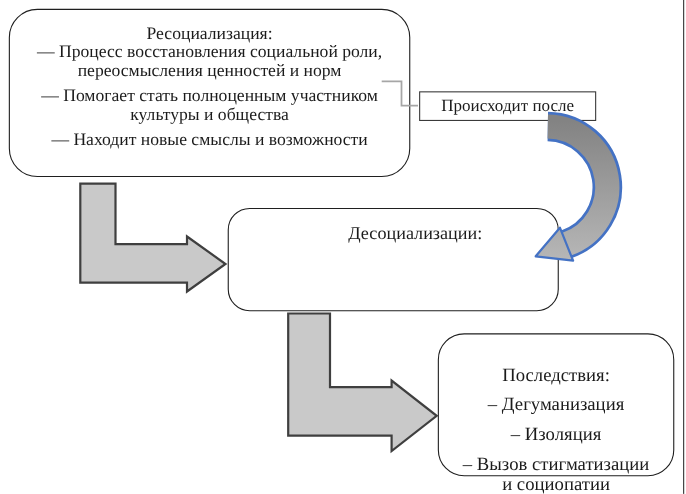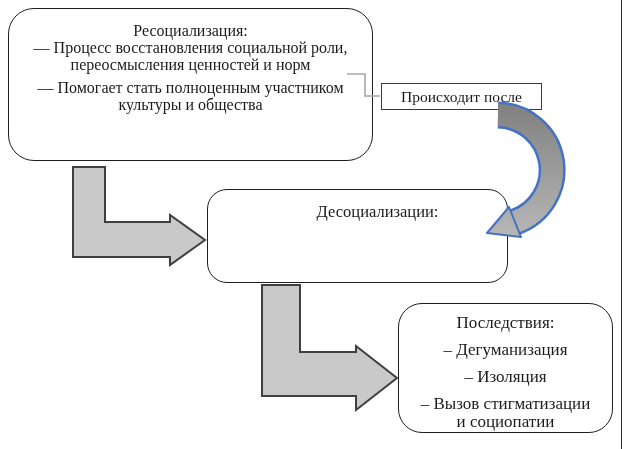--- a/index.html
+++ b/index.html
@@ -20,21 +20,21 @@
   #box-resoc .pt3{margin-top:6px;}
   #box-after{
     left:381px;top:83px;width:161px;height:27px;border-radius:0;
     border:1.2px solid #3a3a3a;font-size:15.5px;line-height:25px;
   }
   #box-desoc{left:207px;top:189px;width:301px;height:94px;border-radius:20px;font-size:16.5px;line-height:17px;padding-left:40px;}
   #box-desoc .title{margin-top:13px;}
   #box-desoc .pt1{margin-top:9px;}
   #box-desoc .pt2{margin-top:8px;}
   #box-conseq{left:398px;top:303px;width:215px;height:130px;border-radius:24px;font-size:17px;line-height:18px;}
-  #box-conseq .title{margin-top:10px;}
+  #box-conseq .title{margin-top:28px;}
   #box-conseq .pt1,#box-conseq .pt2,#box-conseq .pt3{margin-top:9px;}
   svg.overlay{position:absolute;left:0;top:0;z-index:5;pointer-events:none;}
   .bent{fill:var(--bent-arrow-fill,#c9c9c9);stroke:var(--bent-arrow-stroke,#3f3f3f);stroke-width:2;stroke-linejoin:miter;}
   .connector{fill:none;stroke:var(--connector-gray,#a6a6a6);stroke-width:1.6;}
   .curve-outline{fill:none;stroke:var(--curved-arrow-outline,#4472c4);stroke-width:27;stroke-linecap:butt;}
   .curve-body{fill:none;stroke:url(#curveGrad);stroke-width:22;stroke-linecap:butt;}
   .curve-head{fill:url(#curveGrad);stroke:var(--curved-arrow-outline,#4472c4);stroke-width:2;stroke-linejoin:round;}
   .g1{stop-color:var(--curved-arrow-top,#838383);}
   .g2{stop-color:var(--curved-arrow-bottom,#b9b9b9);}
   .frame-right{position:absolute;right:2px;top:0;width:1.5px;height:449px;background:var(--frame-border,#333);z-index:6;}
@@ -47,20 +47,21 @@
   <div class="rbox" id="box-resoc">
     <p class="title">Ресоциализация:</p>
     <p class="pt1">
       <span>— Процесс восстановления социальной роли,</span><br>
       <span>переосмысления ценностей и норм</span>
     </p>
     <p class="pt2">
       <span>— Помогает стать полноценным участником</span><br>
       <span>культуры и общества</span>
     </p>
+    <p class="pt3">— Находит новые смыслы и возможности</p>
   </div>
 
   <div class="rbox" id="box-after">
     <p>Происходит после</p>
   </div>
 
   <div class="rbox" id="box-desoc">
     <p class="title">Десоциализации:</p>
   </div>
 

